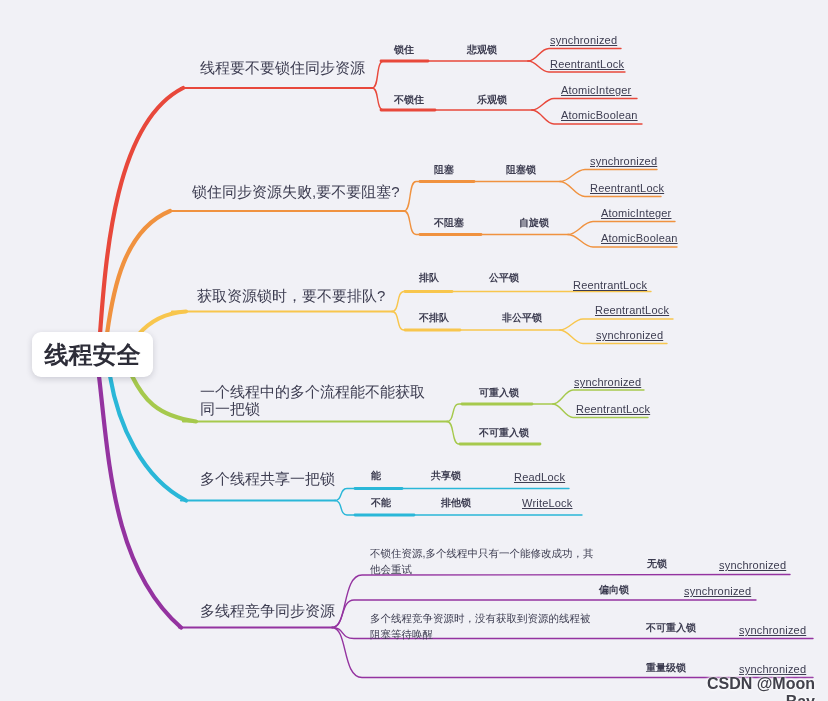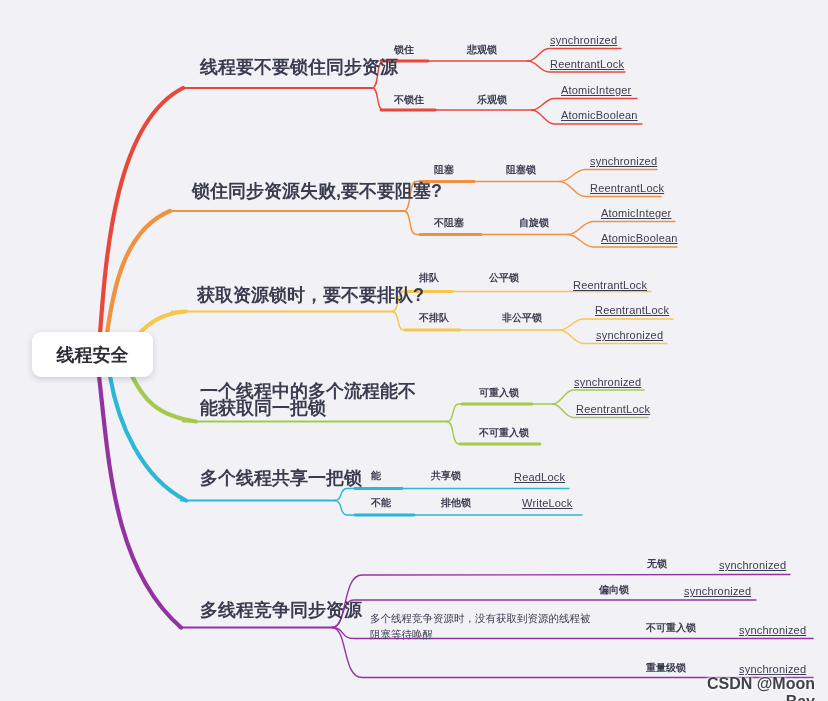--- a/index.html
+++ b/index.html
@@ -11,31 +11,31 @@
   svg.links{position:absolute;left:0;top:0;}
   svg.links path{fill:none;stroke-linecap:round;stroke-linejoin:round;}
   .w-root{stroke-width:4.2px;}
   .w-topic{stroke-width:2.2px;}
   .w-thin{stroke-width:1.4px;}
   .w-thick{stroke-width:2.8px;}
   .lbl{
     position:absolute;color:#3c3c50;font-size:10px;font-weight:600;
     white-space:nowrap;line-height:13px;
   }
-  .topic{font-size:18px;font-weight:700;}
+  .topic{font-size:15px;font-weight:400;}
   .topic-wrap{white-space:normal;width:232px;line-height:17px;}
   .latin{font-size:11px;font-weight:500;letter-spacing:0.2px;text-decoration:underline;}
   .desc{font-size:10.5px;font-weight:500;white-space:normal;width:230px;line-height:16px;}
   .root-box{
     position:absolute;left:32px;top:332px;width:121px;height:45px;
     background:#ffffff;border-radius:9px;
     box-shadow:0 2px 6px rgba(40,40,60,0.18);
     display:flex;align-items:center;justify-content:center;
   }
-  .root-label{font-size:18px;font-weight:700;color:#2d2d38;}
+  .root-label{font-size:24px;font-weight:700;color:#2d2d38;}
   .watermark{
     position:absolute;left:693px;top:675px;width:122px;text-align:right;
     font-size:16px;font-weight:600;color:#41414b;
     text-shadow:0 0 2px #fff,0 0 3px #fff,0 0 4px #fff;
   }
 </style>
 </head>
 <body>
 
 <div class="stage">
@@ -138,20 +138,21 @@
 
   <div class="lbl topic" style="left:200px;top:472px">多个线程共享一把锁</div>
   <div class="lbl" style="left:371px;top:469px">能</div>
   <div class="lbl" style="left:431px;top:469px">共享锁</div>
   <div class="lbl latin" style="left:514px;top:471px">ReadLock</div>
   <div class="lbl" style="left:371px;top:496px">不能</div>
   <div class="lbl" style="left:441px;top:496px">排他锁</div>
   <div class="lbl latin" style="left:522px;top:497px">WriteLock</div>
 
   <div class="lbl topic" style="left:200px;top:604px">多线程竞争同步资源</div>
+  <div class="lbl desc" style="left:370px;top:545px">不锁住资源,多个线程中只有一个能修改成功，其他会重试</div>
   <div class="lbl" style="left:647px;top:557px">无锁</div>
   <div class="lbl latin" style="left:719px;top:559px">synchronized</div>
   <div class="lbl" style="left:599px;top:583px">偏向锁</div>
   <div class="lbl latin" style="left:684px;top:585px">synchronized</div>
   <div class="lbl" style="left:646px;top:621px">不可重入锁</div>
   <div class="lbl latin" style="left:739px;top:624px">synchronized</div>
   <div class="lbl desc" style="left:370px;top:610px">多个线程竞争资源时，没有获取到资源的线程被阻塞等待唤醒</div>
   <div class="lbl" style="left:646px;top:661px">重量级锁</div>
   <div class="lbl latin" style="left:739px;top:663px">synchronized</div>
 

